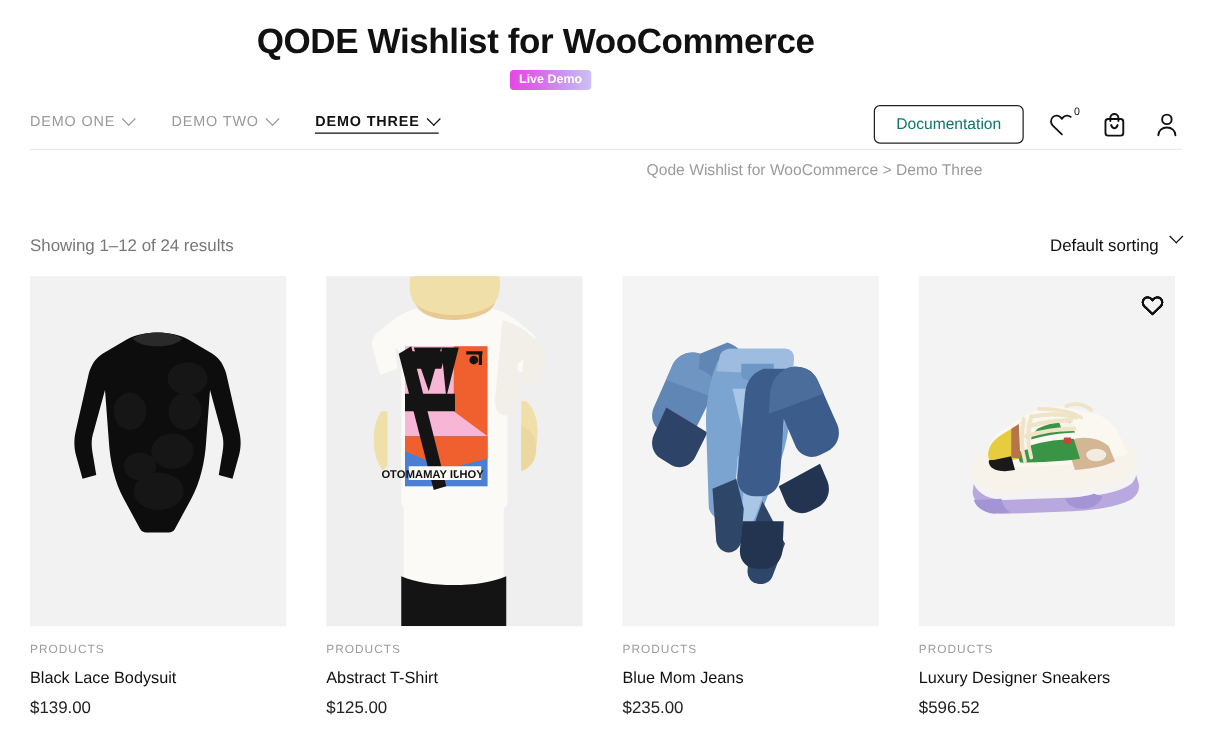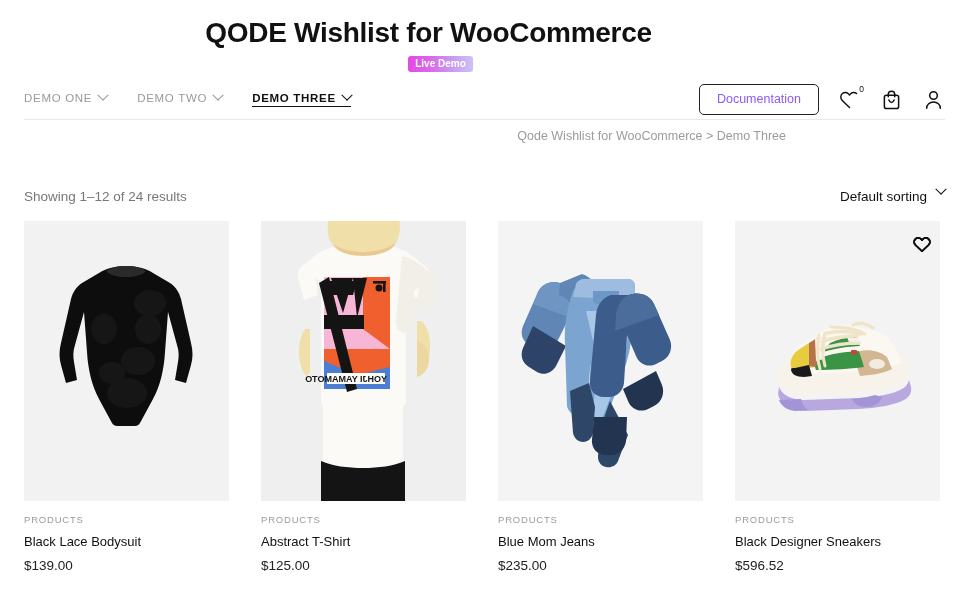--- a/index.html
+++ b/index.html
@@ -90,21 +90,21 @@
     display: flex;
     align-items: center;
     gap: 18px;
   }
   .doc-button {
     border: 1px solid #222222;
     border-radius: 5px;
     background: #ffffff;
     font-family: "Liberation Sans", sans-serif;
     font-size: 12.5px;
-    color: #8b5cf6;
+    color: #0f766e;
     padding: 7px 17px;
     cursor: pointer;
     line-height: 15px;
   }
   .icon-btn {
     position: relative;
     display: flex;
     align-items: center;
     justify-content: center;
     width: 24px;
@@ -434,18 +434,18 @@
             <path d="M118 104c6-3 14-2 20 3" stroke="#efe3c8" stroke-width="3" fill="none" stroke-linecap="round"></path>
 
             <rect x="116" y="129" width="6" height="5" rx="1" fill="#c1483c"></rect>
           </g>
         </svg>
       </div>
       <svg class="wish-heart" viewBox="0 0 24 22" fill="none" stroke="currentColor" stroke-width="1.8" stroke-linecap="round" stroke-linejoin="round">
         <path d="M12 19.8 4.1 12.2C2 10.1 2.1 6.7 4.3 4.8c2.1-1.8 5.2-1.4 6.8.6l.9 1.1.9-1.1c1.6-2 4.7-2.4 6.8-.6 2.2 1.9 2.3 5.3.2 7.4z"></path>
       </svg>
       <div class="card-cat">PRODUCTS</div>
-      <div class="card-title">Black Designer Sneakers</div>
+      <div class="card-title">Luxury Designer Sneakers</div>
       <div class="card-price">$596.52</div>
     </div>
 
   </div>
 </div>
 
 </body></html>

